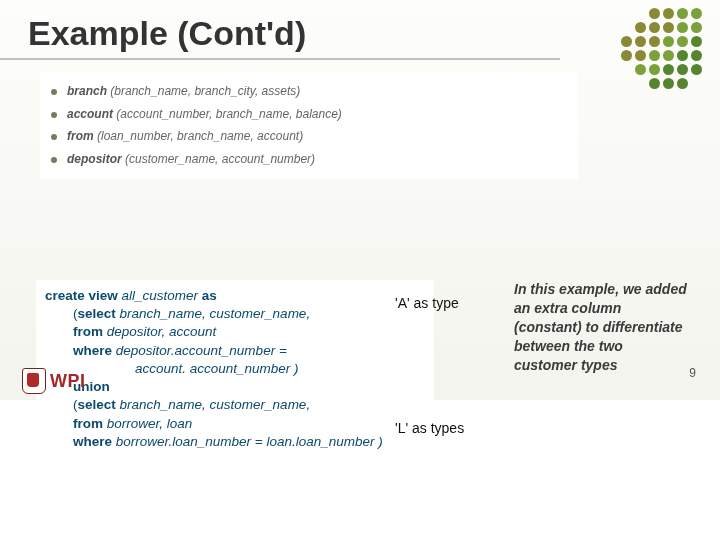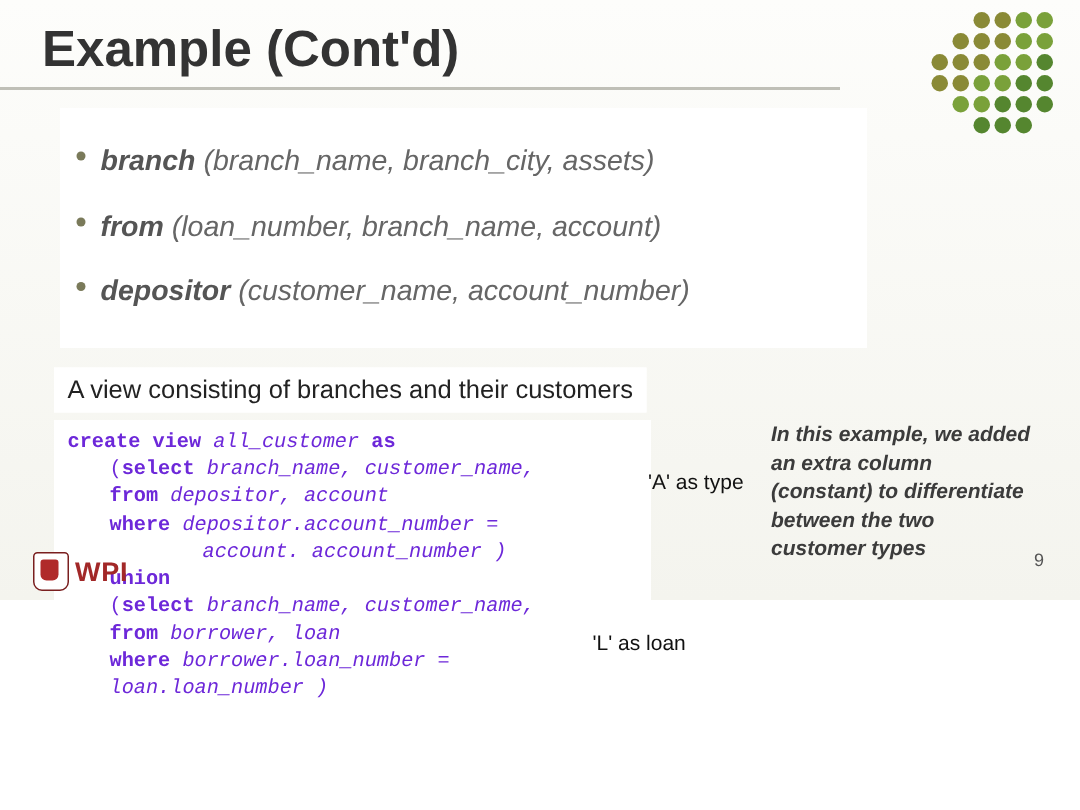--- a/index.html
+++ b/index.html
@@ -64,25 +64,25 @@
     border: 1px solid #fff; 
     padding: 4px 8px 4px 8px;
   }
   .schema-block ul {
     margin: 0;
     padding-left: 18px;
     list-style: none;
   }
   .schema-block li {
     position: relative;
-    font-size: 19px;
+    font-size: 12px;
     font-style: italic;
     color: #555;
     line-height: 1.3;
-    margin: 19px 0;
+    margin: 7px 0;
     white-space: nowrap;
   }
   .schema-block li::before {
     content: "";
     position: absolute;
     left: -16px;
     top: 5px;
     width: 6px;
     height: 6px;
     border-radius: 50%;
@@ -104,36 +104,36 @@
 
   .sql-block {
     position: absolute;
     top: 280px;
     left: 36px;
     width: 380px;
     background: #fff;
     border: 1px solid #fff;
     font-size: 13.5px;
     line-height: 1.35;
-    color: #6d28d9;
+    color: #0c4a6e;
     padding: 6px 8px;
-    font-family: Liberation Mono, monospace;
+    font-family: Liberation Sans, sans-serif;
   }
   .kw { font-weight: bold; }
   .it { font-style: italic; }
   .pad1 { padding-left: 28px; display:inline-block; }
   .pad3 { padding-left: 90px; display:inline-block; }
 
   .addendum {
     position: absolute;
     font-size: 14px;
     color: #111;
     white-space: nowrap;
   }
-  .addendum.a1 { top: 313px; left: 395px; margin-left: 37px; }
+  .addendum.a1 { top: 295px; left: 395px; }
   .addendum.a2 { top: 420px; left: 395px; }
 
   .side-note {
     position: absolute;
     top: 280px;
     left: 514px;
     width: 175px;
     font-size: 14px;
     line-height: 1.35;
     font-weight: bold;
@@ -227,31 +227,34 @@
       <span class="d-empty"></span>
   </div>
 
   <div class="schema-block">
     <ul>
       <li>
         <span class="rel-name">branch</span>
         <span class="attrs">(branch_name, branch_city, assets)</span>
       </li>
       <li>
+        <span class="rel-name">account</span>
+        <span class="attrs">(account_number, branch_name, balance)</span>
+      </li>
+      <li>
         <span class="rel-name">from</span>
         <span class="attrs">(loan_number, branch_name, account)</span>
       </li>
       <li>
         <span class="rel-name">depositor</span>
         <span class="attrs">(customer_name, account_number)</span>
       </li>
     </ul>
   </div>
 
-  <div class="view-caption">A view consisting of branches and their customers</div>
 
   <div class="sql-block">
     <div>
       <span class="kw">create view </span><span class="it">all_customer</span><span class="kw"> as</span>
     </div>
     <div>
       <span class="pad1"><span>(</span><span class="kw">select </span><span class="it">branch_name, customer_name,</span></span>
     </div>
     <div>
       <span class="pad1"> <span class="kw">from </span><span class="it">depositor, account</span></span>
@@ -270,21 +273,21 @@
     </div>
     <div>
       <span class="pad1"> <span class="kw">from </span><span class="it">borrower, loan</span></span>
     </div>
     <div>
       <span class="pad1"> <span class="kw">where </span><span class="it">borrower.loan_number = loan.loan_number )</span></span>
     </div>
   </div>
 
   <div class="addendum a1">'A' as type</div>
-  <div class="addendum a2">'L' as loan</div>
+  <div class="addendum a2">'L' as types</div>
 
   <div class="side-note">In this example, we added an extra column (constant) to differentiate between the two customer types</div>
 
   <div class="page-number">9</div>
 
   <div class="logo">
     <div class="logo-shield"></div>
     <div class="logo-text">WPI</div>
   </div>
 

